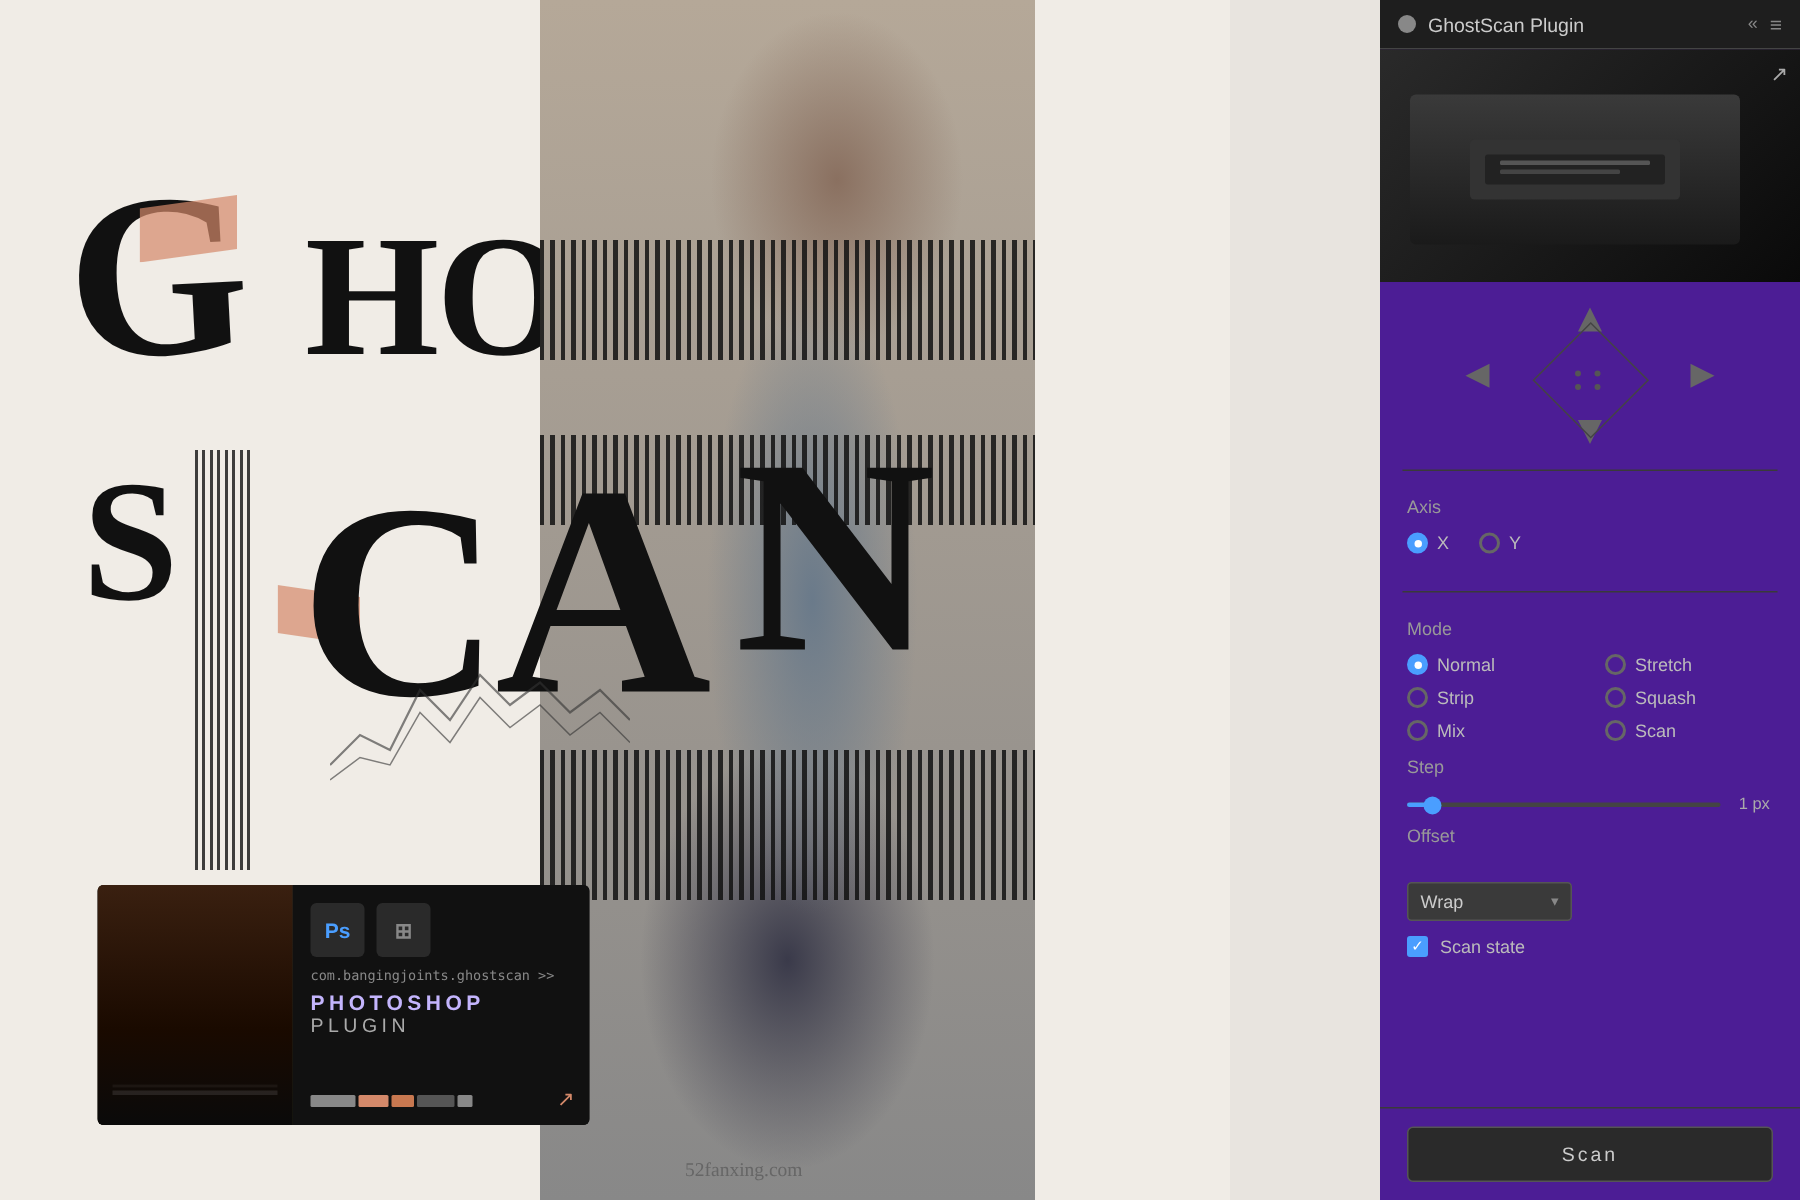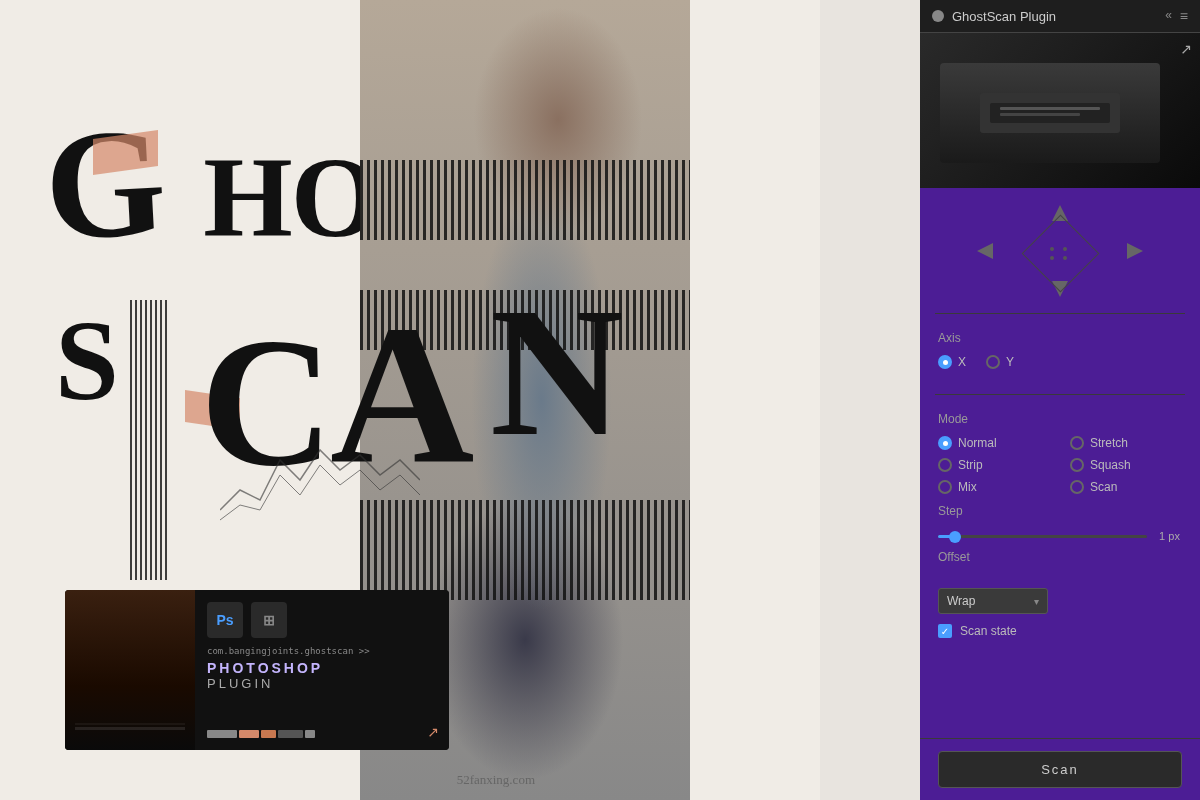--- a/index.html
+++ b/index.html
@@ -99,21 +99,21 @@
     }
     .gs1 { top: 160px; left: 0; width: 100%; height: 80px; }
     .gs2 { top: 290px; left: 0; width: 100%; height: 60px; }
     .gs3 { top: 500px; left: 0; width: 100%; height: 100px; }
 
     
     .info-card {
       position: absolute;
       bottom: 50px;
       left: 65px;
-      width: 384px;
+      width: 328px;
       height: 160px;
       background: #1a1a1a;
       border-radius: 4px;
       overflow: hidden;
       display: flex;
       flex-direction: column;
     }
 
     .info-card-inner {
       display: flex;

